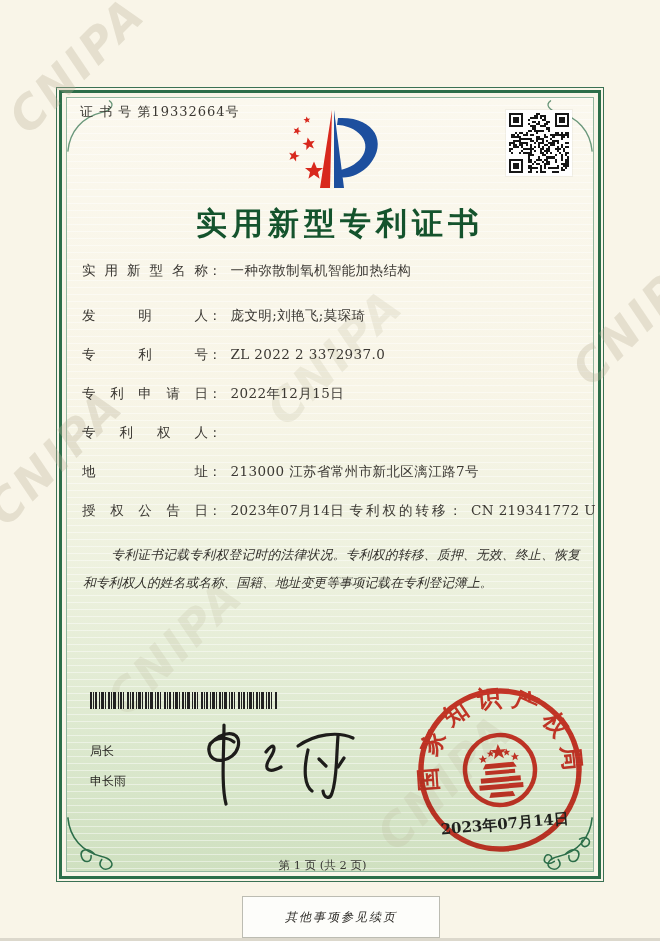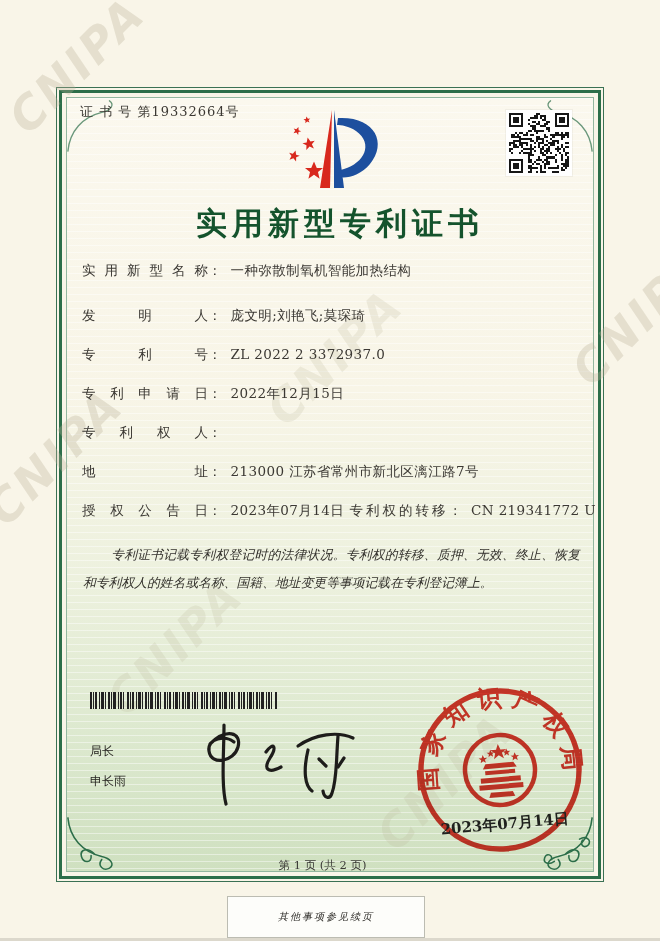--- a/index.html
+++ b/index.html
@@ -45,23 +45,23 @@
          font-size:12.8px;font-style:italic;line-height:27.5px;color:#33312c;}
   .paras p{margin:0 0 2px 0;text-indent:2.2em;text-align:justify;}
   
   .barcode{position:absolute;left:90px;top:692px;width:190px;height:17px;z-index:3;}
   .official{position:absolute;left:90px;top:736px;z-index:3;line-height:30px;font-size:12px;
             font-family:"DejaVu Sans","Liberation Sans",sans-serif;color:#262420;}
   .signature{position:absolute;left:180px;top:714px;width:195px;height:100px;z-index:3;}
   .seal{position:absolute;left:410px;top:680px;width:180px;height:180px;z-index:4;
         mix-blend-mode:multiply;opacity:0.93;}
   .page-no{position:absolute;left:0;right:15px;top:858px;z-index:3;text-align:center;font-size:11.5px;color:#3a3a36;}
-  .tab{position:absolute;left:227px;top:896px;width:198px;height:42px;z-index:5;box-sizing:border-box;
+  .tab{position:absolute;left:242px;top:896px;width:198px;height:42px;z-index:5;box-sizing:border-box;
        background:#fdfdfa;border:1px solid #bcbcb2;display:flex;align-items:center;justify-content:center;
-       font-size:10px;font-style:italic;color:#2e2c28;letter-spacing:2px;}
+       font-size:12px;font-style:italic;color:#2e2c28;letter-spacing:2px;}
   .page-edge{position:absolute;left:0;bottom:0;width:100%;height:3px;background:rgba(90,90,80,0.18);z-index:1;}
 </style>
 </head>
 <body>
 
 <div class="page">
 
   <div class="wm" style="left:-8px;top:38px;">CNIPA</div>
   <div class="wm" style="left:-30px;top:430px;">CNIPA</div>
   <div class="wm wm2" style="left:250px;top:330px;">CNIPA</div>

